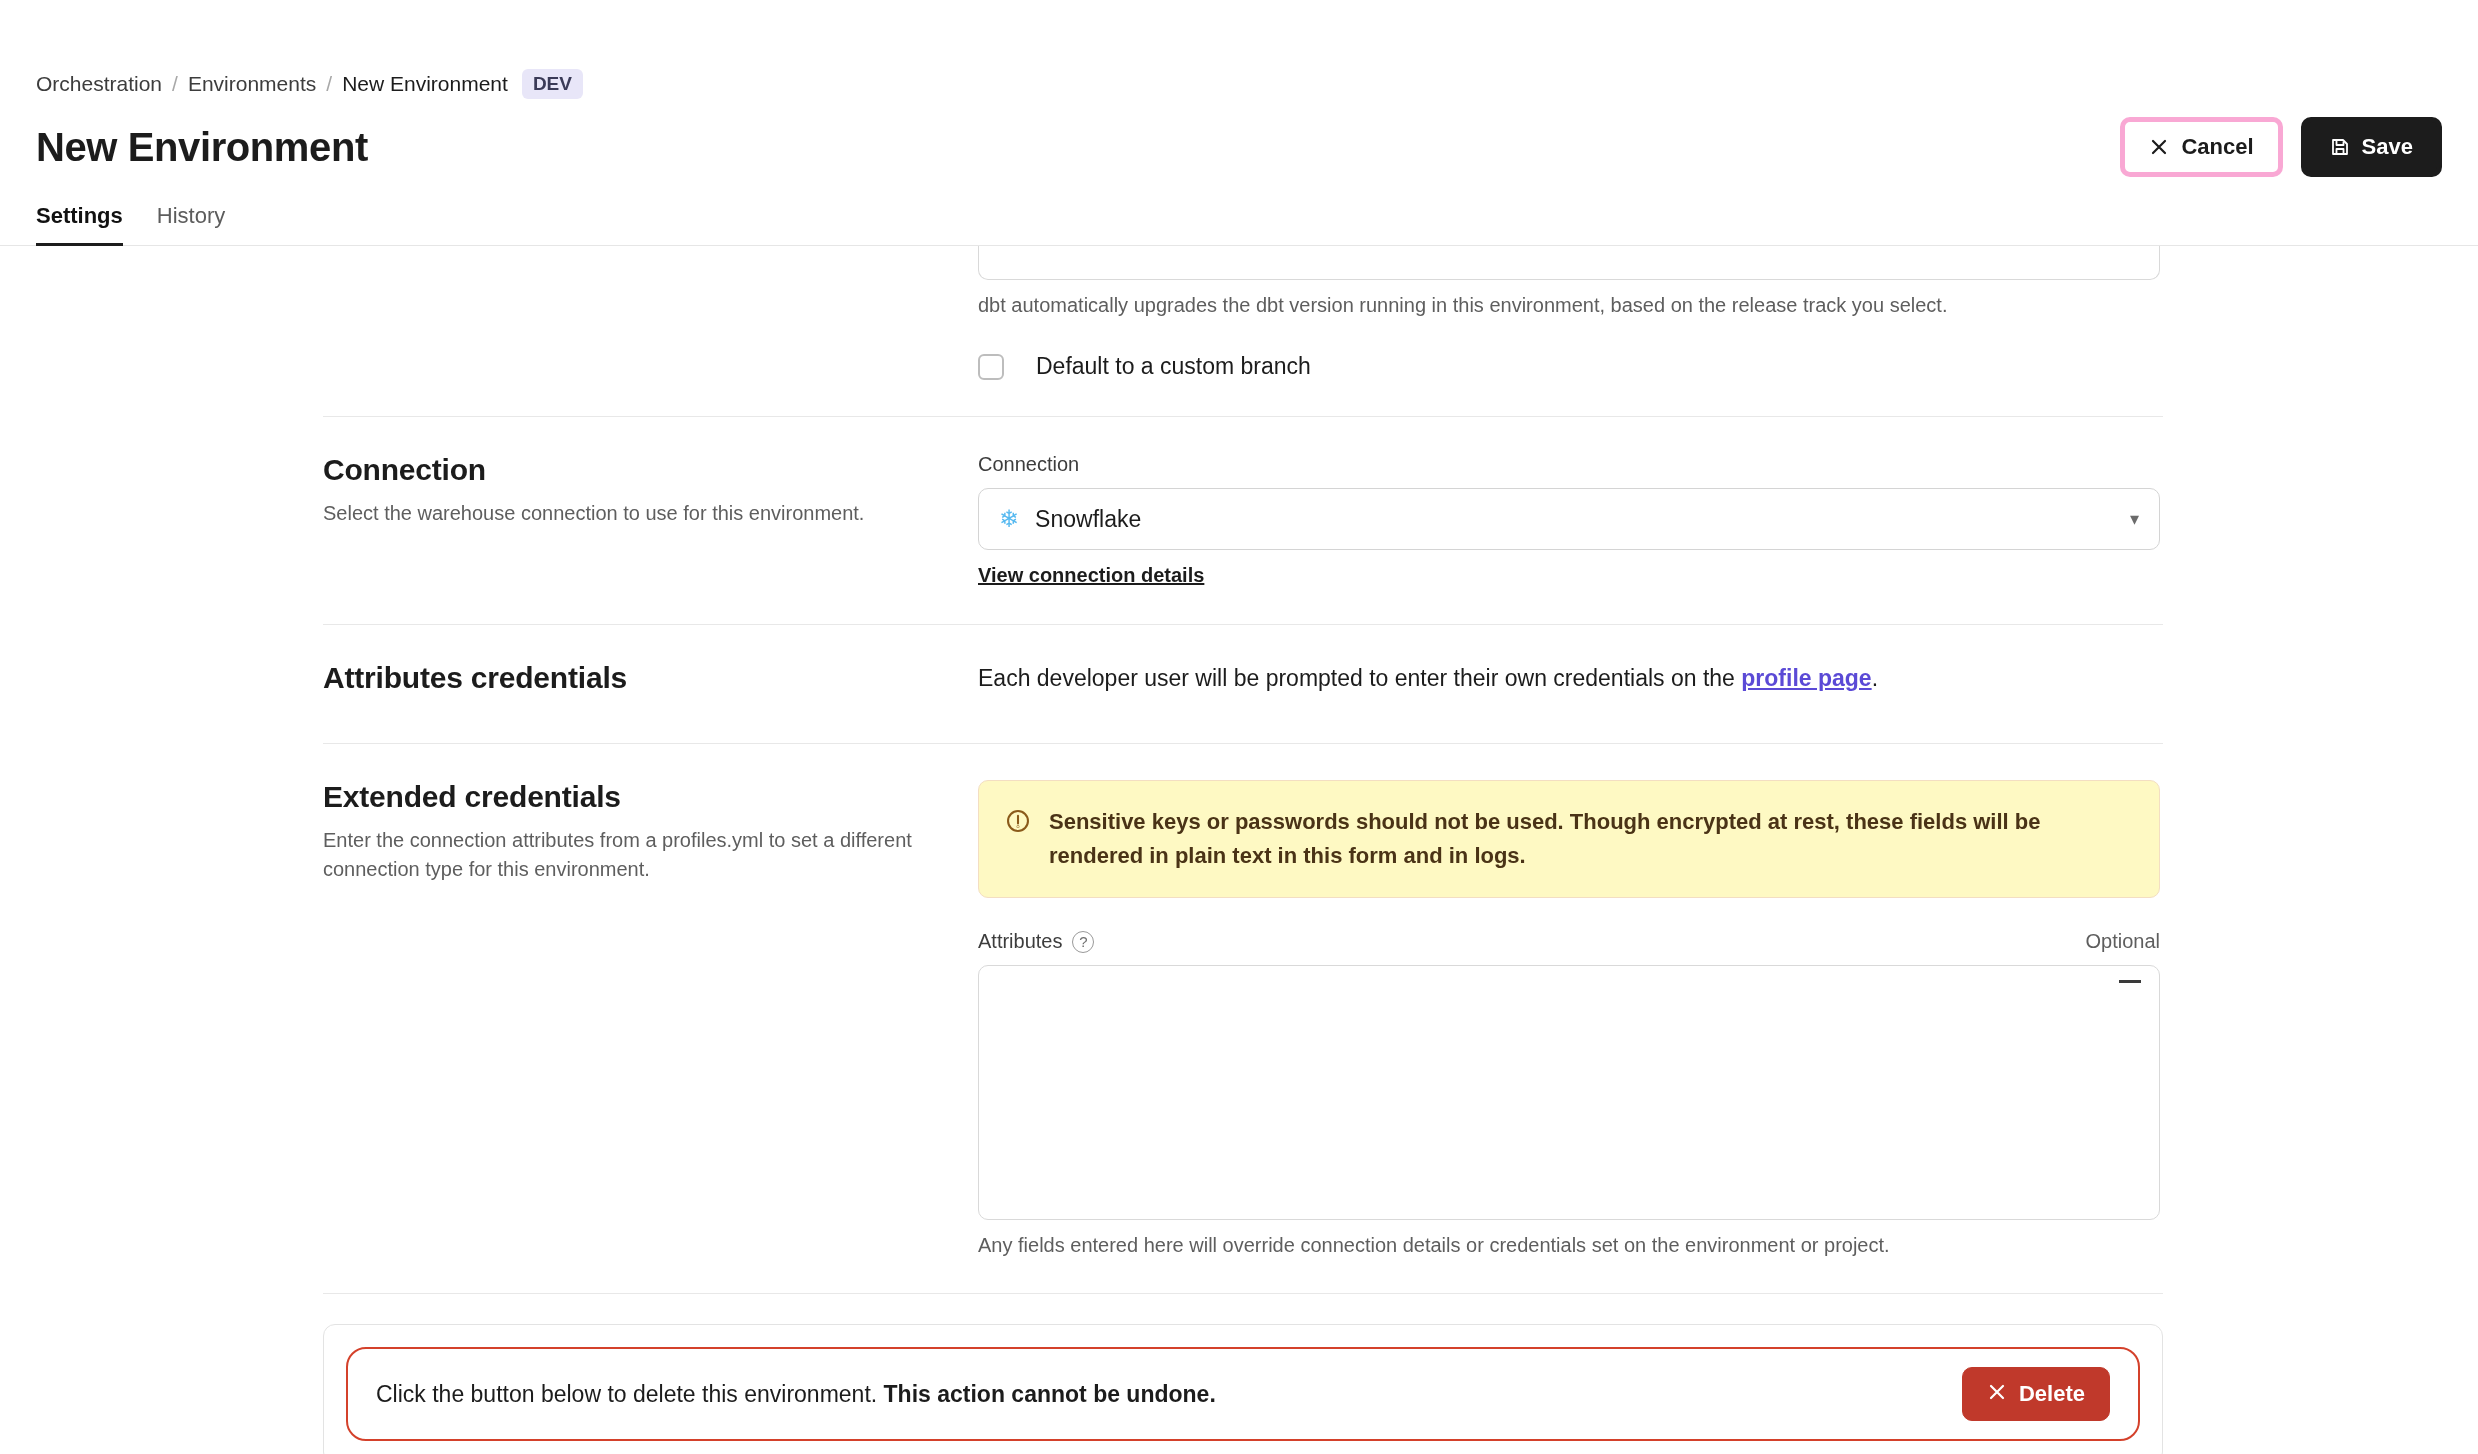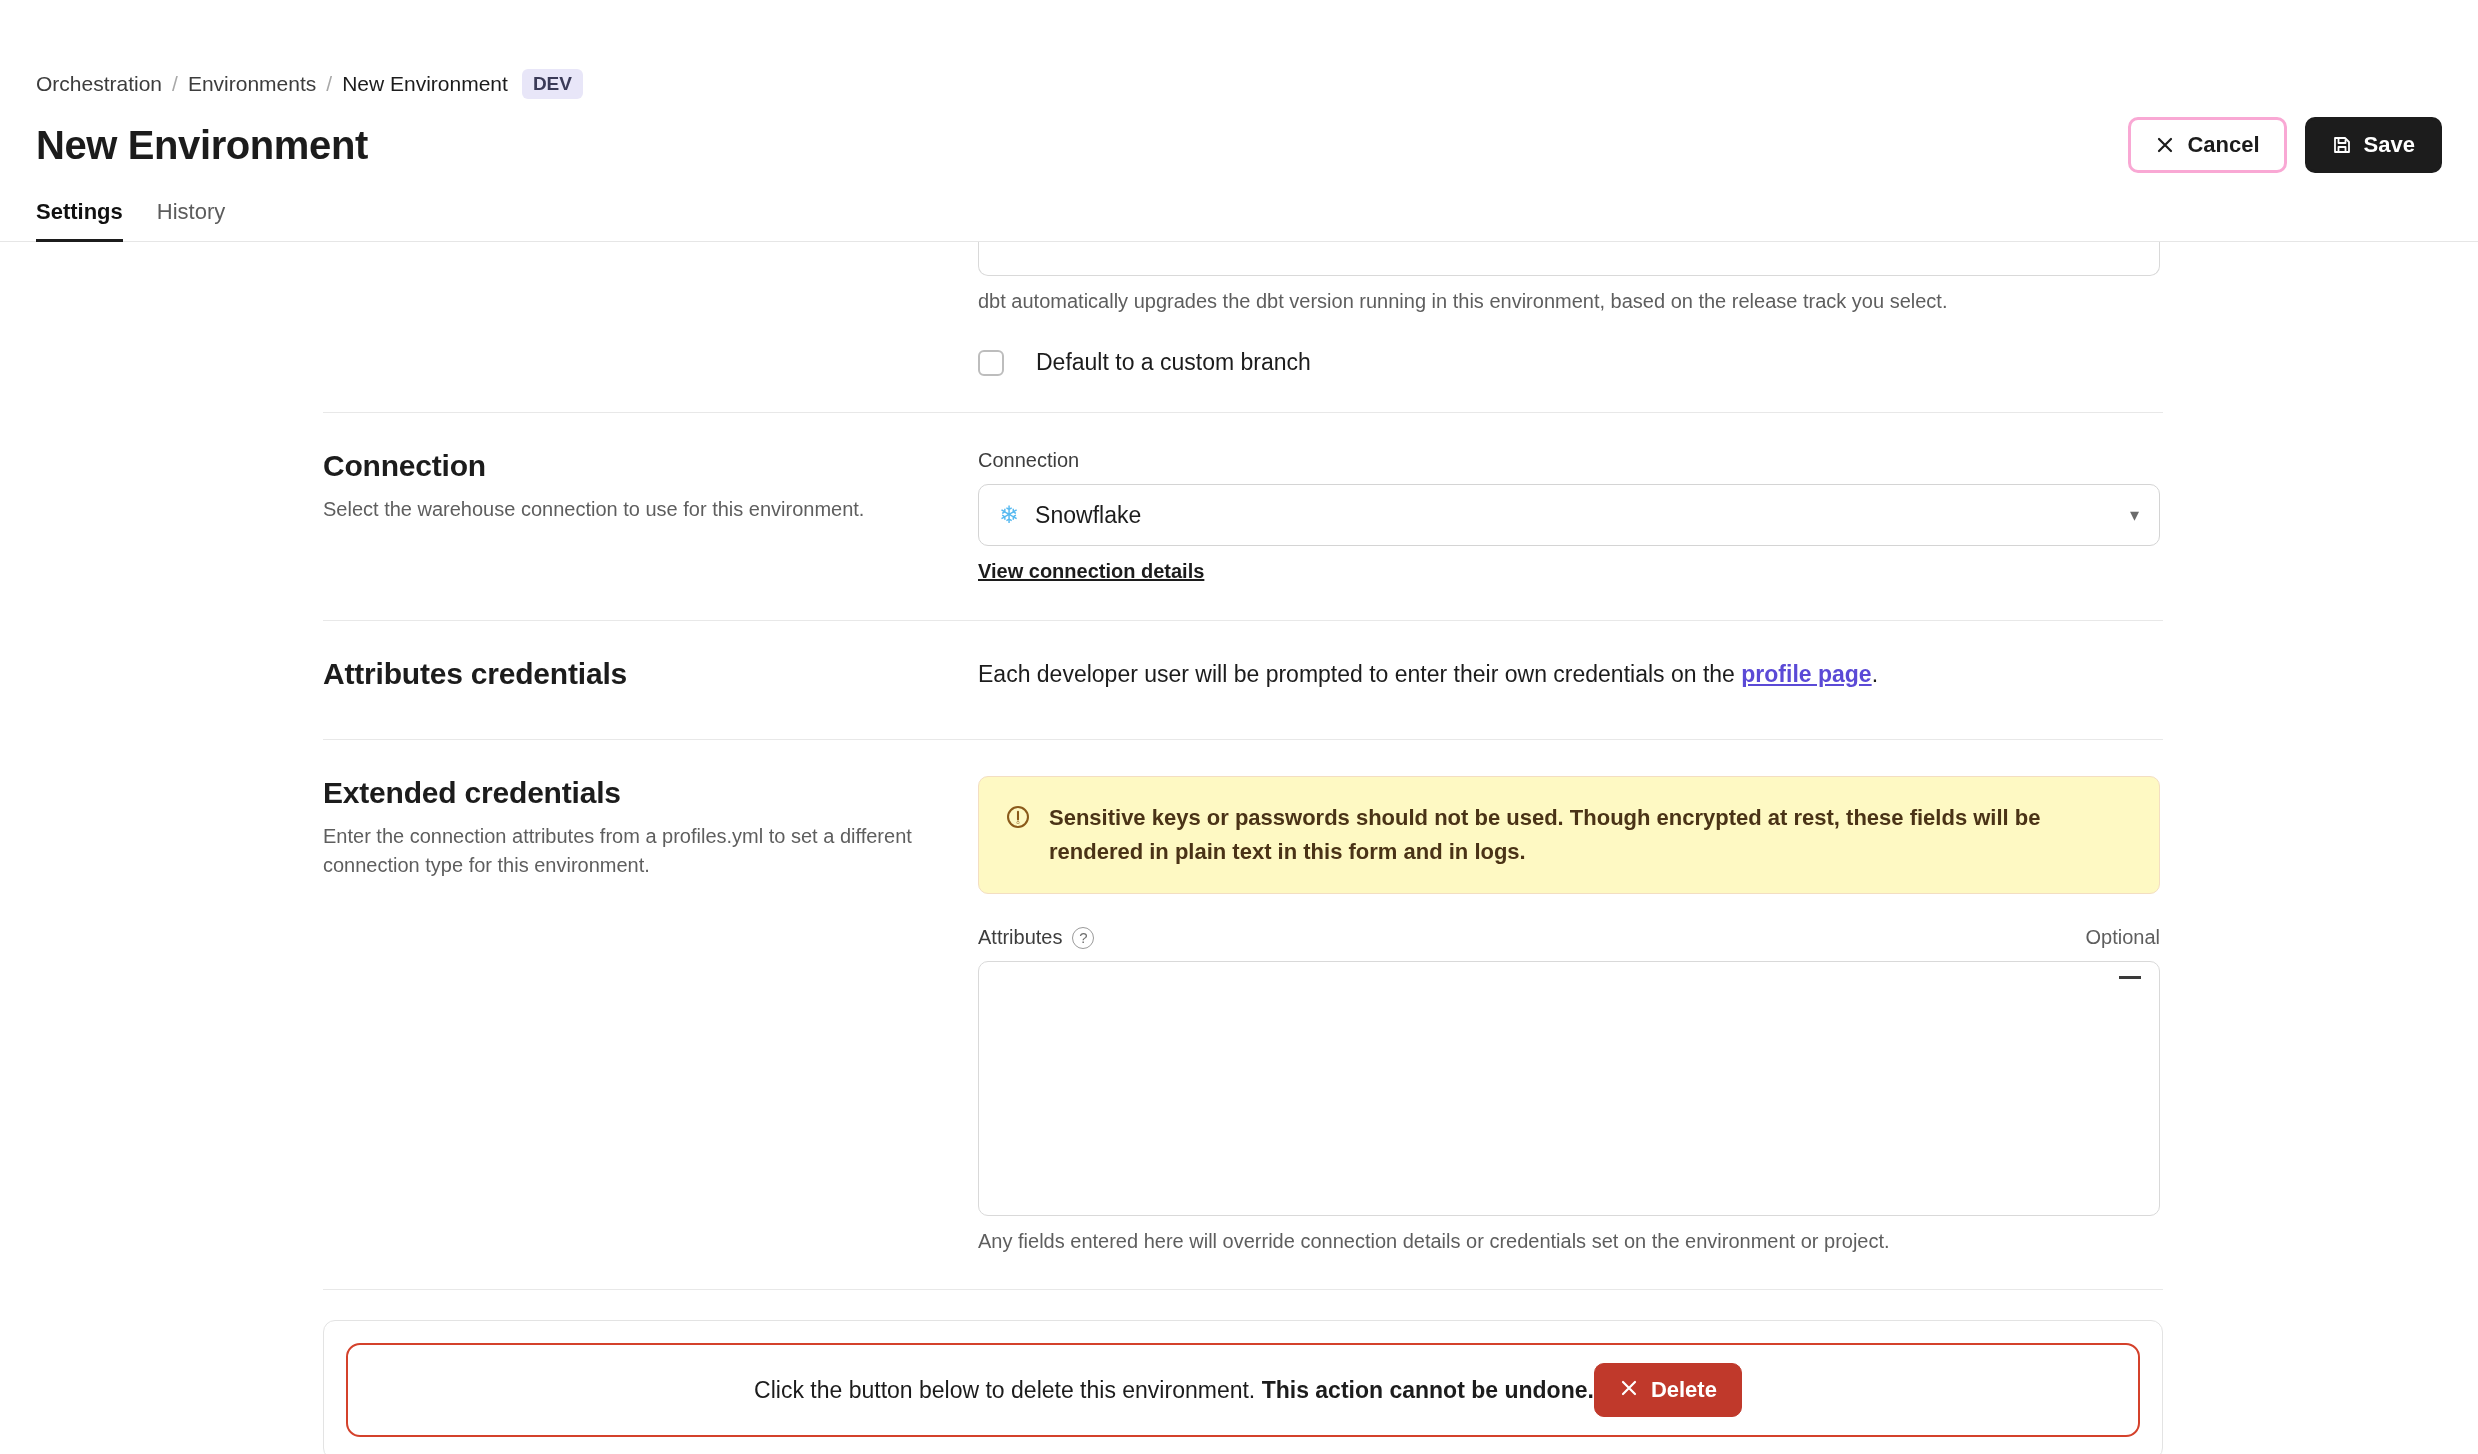--- a/index.html
+++ b/index.html
@@ -56,21 +56,21 @@
   .title-actions { display: flex; align-items: center; gap: 18px; }
   .btn {
     display: inline-flex;
     align-items: center;
     gap: 12px;
     border-radius: 10px;
     font-size: 22px;
     font-weight: bold;
     padding: 14px 24px;
     cursor: pointer;
-    border: 3px solid #f9a8d4;
+    border: 5px solid #f9a8d4;
     background: #ffffff;
     color: #1c1c1c;
     line-height: 1;
   }
   .btn-dark {
     background: #1c1c1c;
     border-color: #1c1c1c;
     color: #ffffff;
   }
   .btn svg { display: block; }
@@ -281,25 +281,25 @@
 
   
   .danger-outer {
     border: 1px solid #e3e3e3;
     border-radius: 12px;
     padding: 22px;
     margin-top: 30px;
   }
   .danger-inner {
     border: 2px solid #d4412b;
-    border-radius: 14px;
-    display: flex;
-    align-items: center;
-    justify-content: center;
-    padding: 18px 18px 18px 28px;
+    border-radius: 20px;
+    display: flex;
+    align-items: center;
+    justify-content: space-between;
+    padding: 18px 28px 18px 28px;
   }
   .danger-text {
     font-size: 23px;
     color: #1c1c1c;
   }
   .danger-text b { font-weight: bold; }
   .btn-danger {
     background: #c0392b;
     border: 1px solid #c0392b;
     color: #ffffff;

